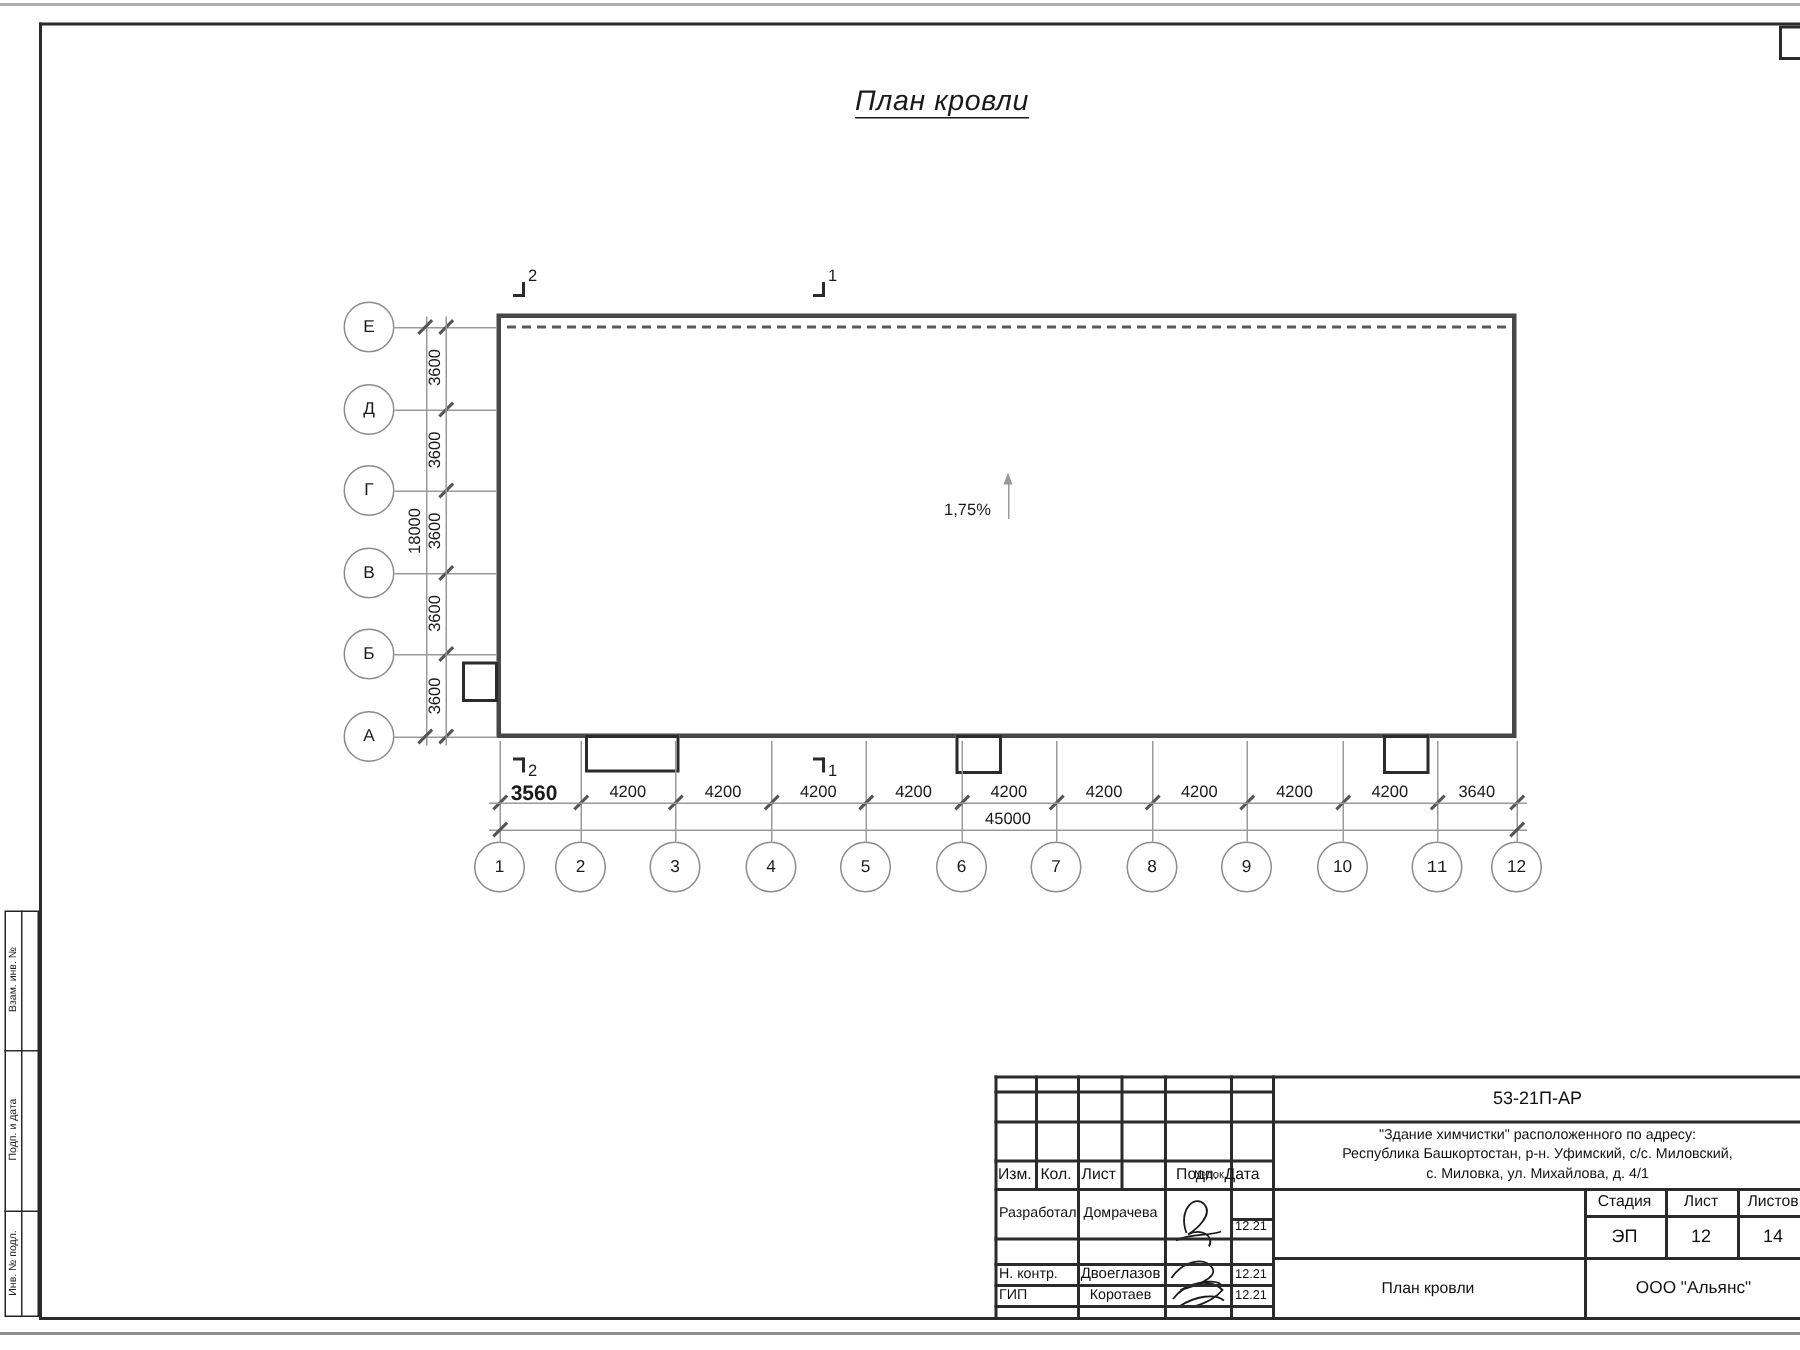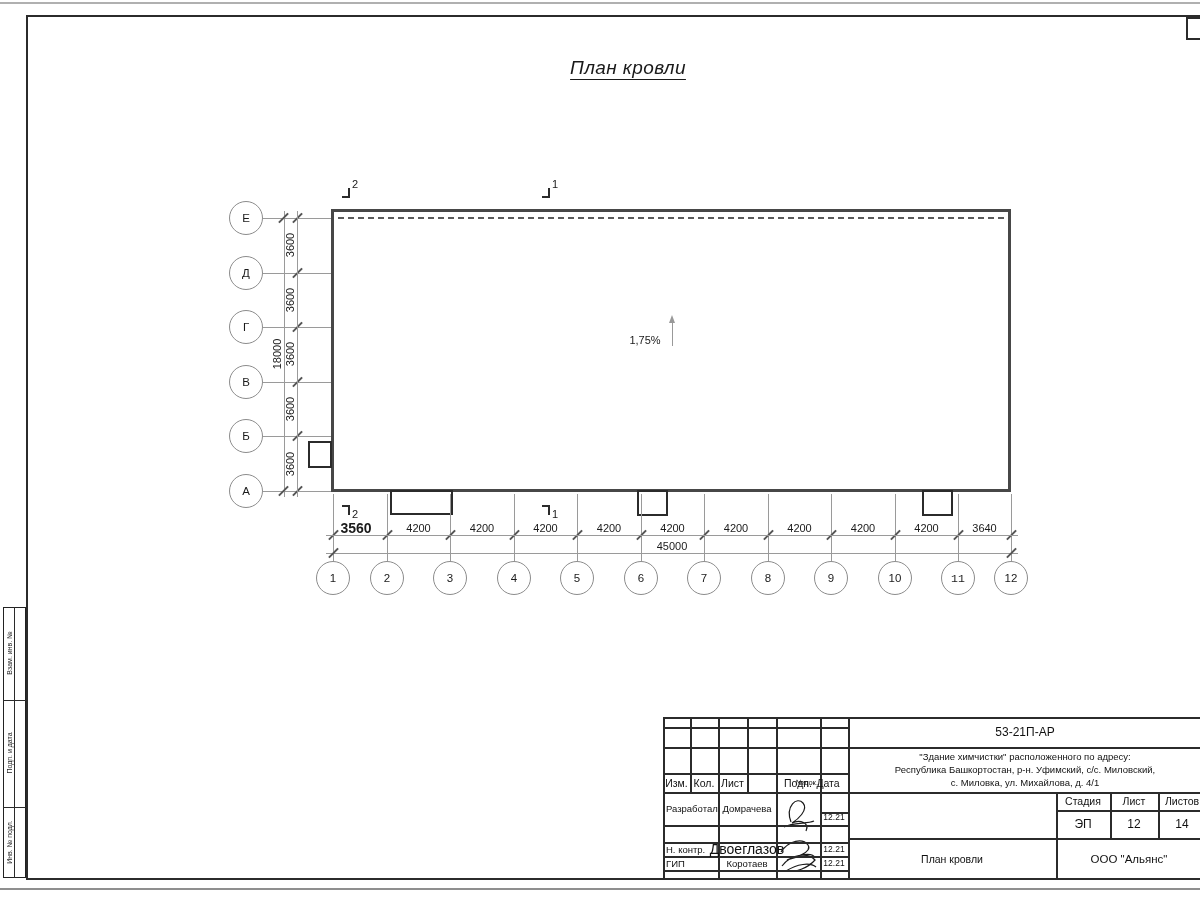--- a/index.html
+++ b/index.html
@@ -200,18 +200,18 @@
     <div class="tb" style="left: 663px; top: 773px; width: 27px; height: 19px; font-size: 10.5px;">Изм.</div>
     <div class="tb" style="left: 690px; top: 773px; width: 28px; height: 19px; font-size: 10.5px;">Кол.</div>
     <div class="tb" style="left: 718px; top: 773px; width: 29px; height: 19px; font-size: 10.5px;">Лист</div>
     <div class="tb" style="left: 784px; top: 773px; width: 26px; height: 19px; font-size: 7.5px; padding-left: 10px;">№док.</div>
     <div class="tb" style="left: 776px; top: 773px; width: 44px; height: 19px; font-size: 10.5px;">Подп.</div>
     <div class="tb" style="left: 820px; top: 773px; width: 16px; height: 19px; font-size: 10.5px;">Дата</div>
     <div class="tb tbl" style="left: 666px; top: 792px; width: 52px; height: 33px; font-size: 9.5px;">Разработал</div>
     <div class="tb" style="left: 718px; top: 792px; width: 58px; height: 33px; font-size: 9.5px;">Домрачева</div>
     <div class="tb" style="left: 820px; top: 810px; width: 28px; height: 14px; font-size: 8.5px;">12.21</div>
     <div class="tb tbl" style="left: 666px; top: 842px; width: 52px; height: 14px; font-size: 9.5px;">Н. контр.</div>
-    <div class="tb" style="left: 718px; top: 842px; width: 58px; height: 14px; font-size: 14px;">Двоеглазов</div>
+    <div class="tb" style="left: 718px; top: 842px; width: 58px; height: 14px; font-size: 10px;">Двоеглазов</div>
     <div class="tb" style="left: 820px; top: 842px; width: 28px; height: 14px; font-size: 8.5px;">12.21</div>
     <div class="tb tbl" style="left: 666px; top: 856px; width: 52px; height: 14px; font-size: 9.5px;">ГИП</div>
     <div class="tb" style="left: 718px; top: 856px; width: 58px; height: 14px; font-size: 9.5px;">Коротаев</div>
     <div class="tb" style="left: 820px; top: 856px; width: 28px; height: 14px; font-size: 8.5px;">12.21</div>
   </div>
 
 </body></html>

